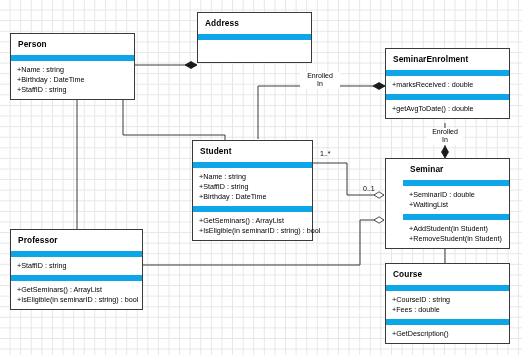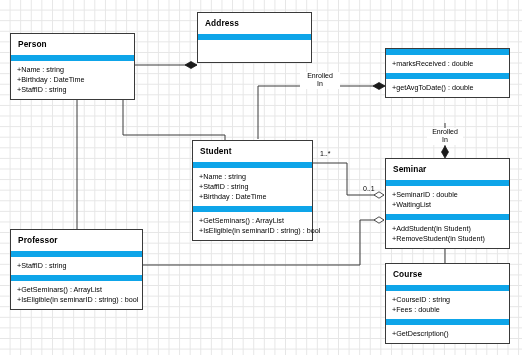--- a/index.html
+++ b/index.html
@@ -134,20 +134,21 @@
       <div class="uml-row">+StaffID : string</div>
     </div>
   </div>
 
   <div class="uml-class" style="left:197px; top:12px; width:115px;">
     <div class="uml-name">Address</div>
     <div class="uml-compartment uml-sep empty" style="height:22px;"></div>
   </div>
 
   <div class="uml-class" style="left:385px; top:48px; width:125px;">
+    <div class="uml-name">SeminarEnrolment</div>
     <div class="uml-compartment uml-sep">
       <div class="uml-row">+marksReceived : double</div>
     </div>
     <div class="uml-compartment uml-sep">
       <div class="uml-row">+getAvgToDate() : double</div>
     </div>
   </div>
 
   <div class="uml-class" style="left:192px; top:140px; width:121px;">
     <div class="uml-name">Student</div>
@@ -155,21 +156,21 @@
       <div class="uml-row">+Name : string</div>
       <div class="uml-row">+StaffID : string</div>
       <div class="uml-row">+Birthday : DateTime</div>
     </div>
     <div class="uml-compartment uml-sep">
       <div class="uml-row">+GetSeminars() : ArrayList</div>
       <div class="uml-row">+IsEligible(in seminarID : string) : bool</div>
     </div>
   </div>
 
-  <div class="uml-class" style="left:385px; top:158px; width:125px;">
+  <div class="uml-class" style="left:385px; top:158px; width:125px;padding-left:17px;">
     <div class="uml-name">Seminar</div>
     <div class="uml-compartment uml-sep">
       <div class="uml-row">+SeminarID : double</div>
       <div class="uml-row">+WaitingList</div>
     </div>
     <div class="uml-compartment uml-sep">
       <div class="uml-row">+AddStudent(in Student)</div>
       <div class="uml-row">+RemoveStudent(in Student)</div>
     </div>
   </div>

